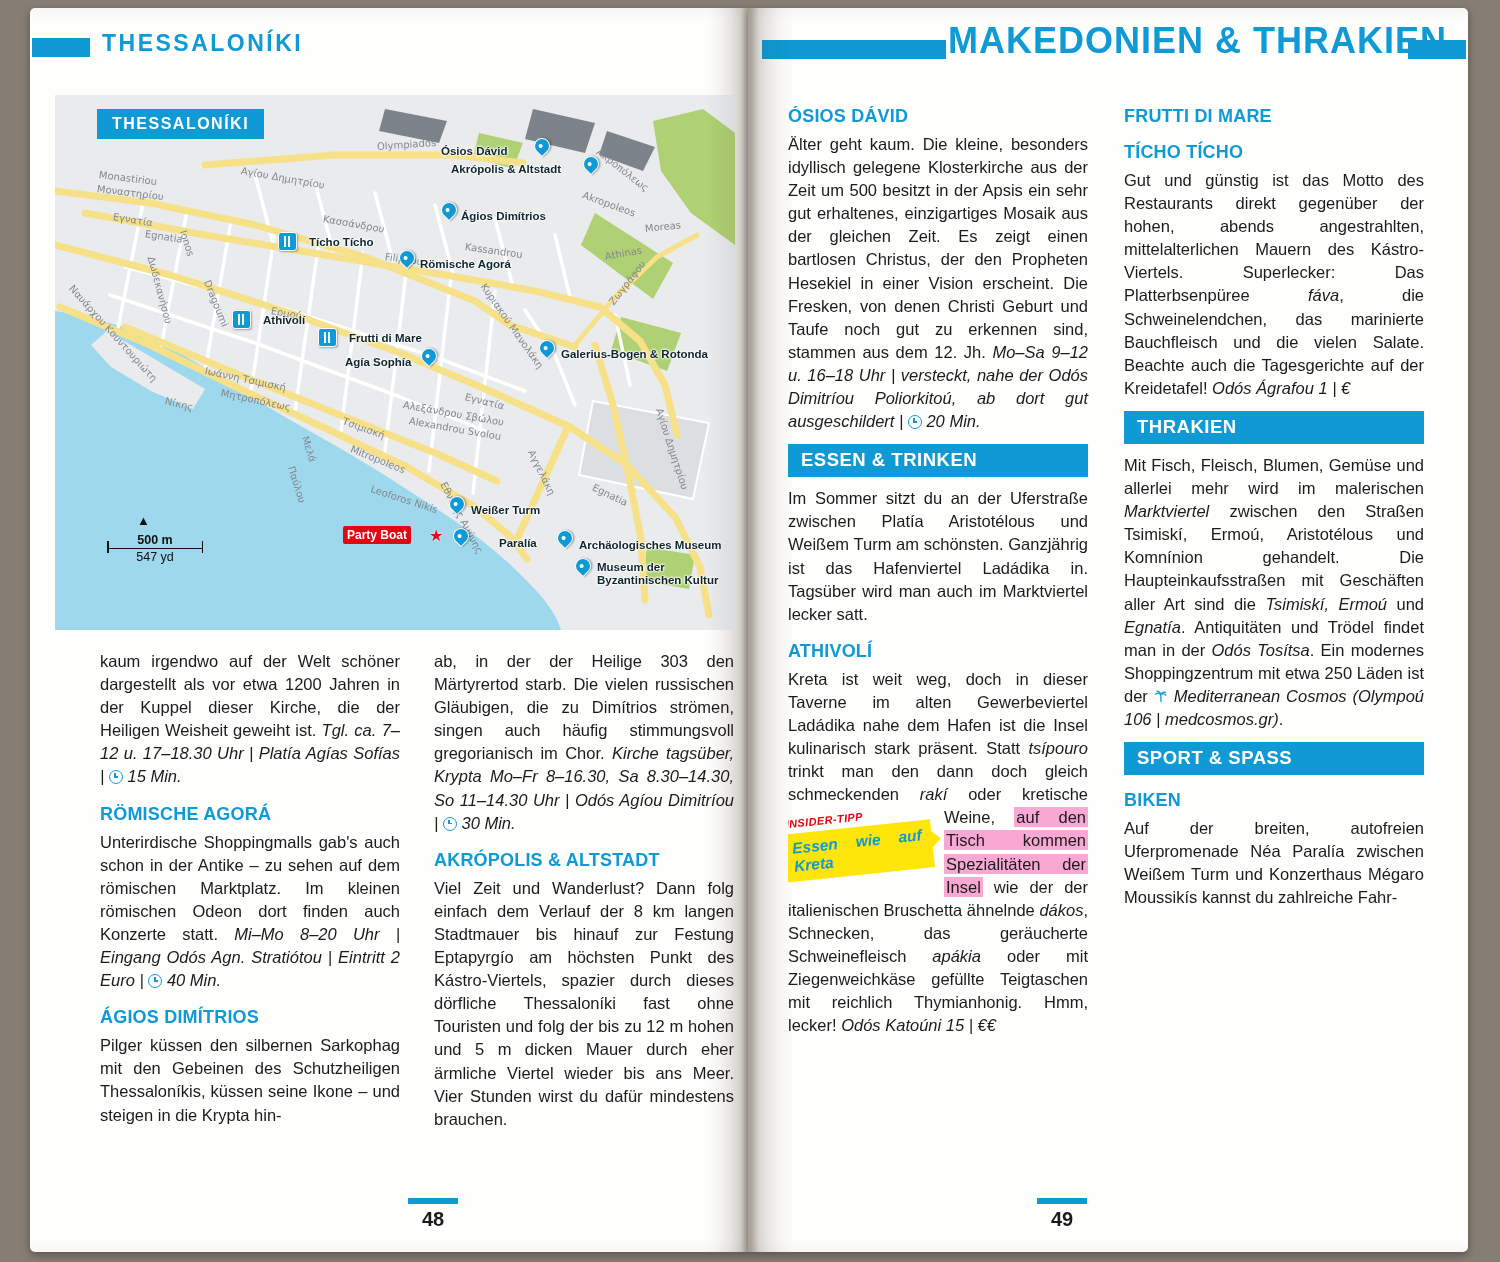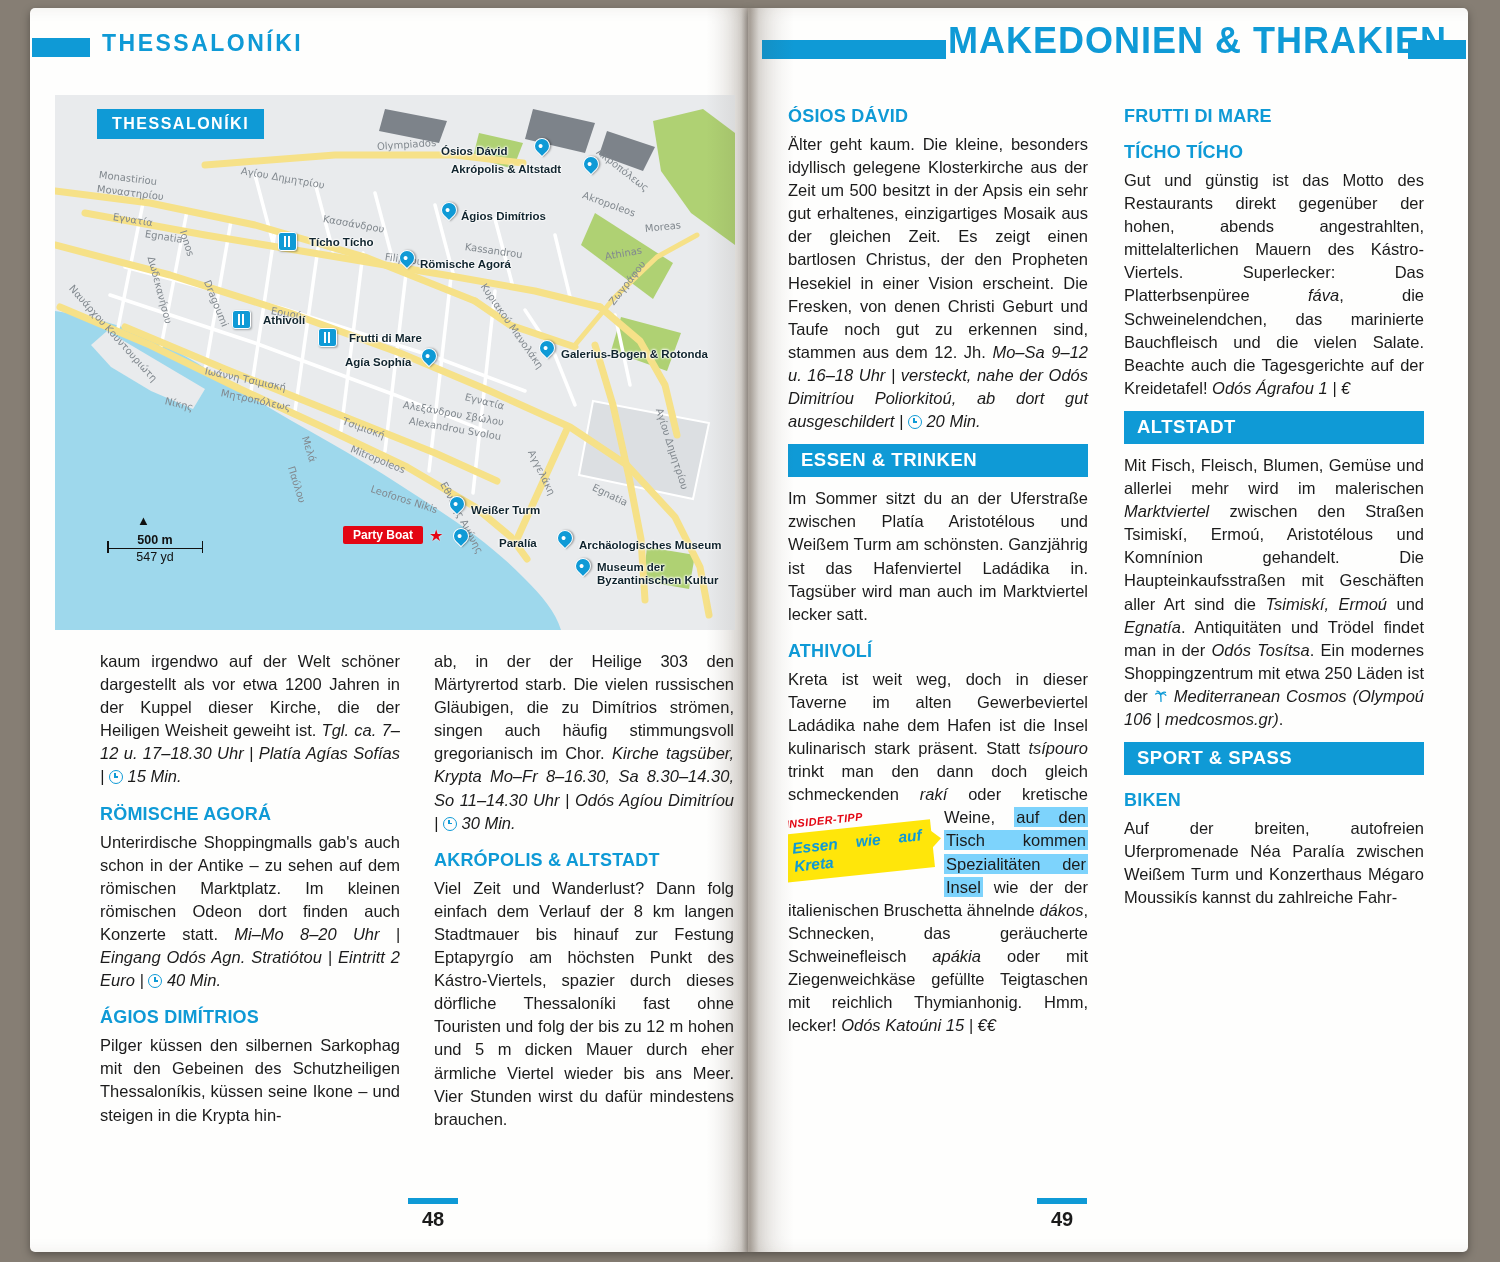--- a/index.html
+++ b/index.html
@@ -26,21 +26,21 @@
   .street{position:absolute;font-family:"DejaVu Sans",sans-serif;font-size:10px;color:#82898f;white-space:nowrap;transform-origin:left center;}
   .poi-label{position:absolute;font-size:11.5px;font-weight:bold;color:#10242e;white-space:nowrap;line-height:1.12;
     text-shadow:0 0 2px #fff,0 0 2px #fff,0 0 3px #fff,0 0 3px #fff;}
   .poi-label.wrap{white-space:normal;}
   .pin{position:absolute;width:14px;height:14px;background:#0f9ad6;border:1.5px solid #fff;border-radius:50% 50% 50% 0;
     transform:rotate(-45deg);box-shadow:1px 1px 2px rgba(0,0,0,.35);}
   .pin i{position:absolute;left:4px;top:4px;width:4px;height:4px;background:#fff;border-radius:50%;}
   .food{position:absolute;width:17px;height:17px;background:#0f9ad6;border:1px solid #fff;border-radius:3px;box-shadow:1px 1px 2px rgba(0,0,0,.3);}
   .food i{position:absolute;top:3px;width:2px;height:11px;background:#fff;}
   .food i.f1{left:5px;} .food i.f2{left:9px;}
-  .party-box{position:absolute;background:#e30613;color:#fff;font-weight:bold;font-size:12px;padding:2px 10px;border-radius:2px;white-space:nowrap;}
+  .party-box{position:absolute;background:#e30613;color:#fff;font-weight:bold;font-size:12px;padding:2px 4px;border-radius:2px;white-space:nowrap;}
   .party-star{position:absolute;color:#e30613;font-size:16px;line-height:1;text-shadow:0 0 2px #fff;}
   .scale{position:absolute;left:52px;top:438px;}
   .north{position:absolute;left:30px;top:-20px;font-size:13px;color:#111;}
   .scale-box{position:relative;width:96px;text-align:center;font-size:12.5px;color:#111;}
   .scale-box::before,.scale-box::after{content:"";position:absolute;top:8px;width:1.5px;height:12px;background:#111;}
   .scale-box::before{left:0;} .scale-box::after{right:0;}
   .sm{font-weight:bold;border-bottom:1.5px solid #111;padding-bottom:1px;}
   .syd{padding-top:1px;}
 
   
@@ -48,21 +48,21 @@
   .cols-left{left:100px;top:650px;width:634px;height:545px;gap:34px;}
   .cols-right{left:788px;top:106px;width:636px;height:1088px;gap:36px;}
   .col{width:300px;}
   .col > :first-child{margin-top:0;}
   p.body{margin:0 0 11px;font-size:16.5px;line-height:1.4;color:#1b1b1b;text-align:justify;
     hyphens:auto;-webkit-hyphens:auto;}
   h3.head{margin:15px 0 6px;font-size:18px;font-weight:bold;color:#0f9ad6;letter-spacing:.2px;}
   .banner{margin:9px 0 10px;background:#0f9ad6;color:#fff;font-weight:bold;font-size:18.5px;letter-spacing:.5px;
     padding:5px 13px 6px;box-sizing:border-box;width:100%;}
   .it{font-style:italic;}
-  .hl{background:#7dd3fc;padding:1px 2px;box-decoration-break:clone;-webkit-box-decoration-break:clone;}
+  .hl{background:#f9a8d4;padding:1px 2px;box-decoration-break:clone;-webkit-box-decoration-break:clone;}
   .ic-clock{display:inline-block;width:12px;height:12px;border:1.6px solid #0f9ad6;border-radius:50%;position:relative;vertical-align:-2px;}
   .ic-clock::before{content:"";position:absolute;left:4.6px;top:2px;width:1.6px;height:4.4px;background:#0f9ad6;}
   .ic-clock::after{content:"";position:absolute;left:5px;top:5px;width:3.6px;height:1.6px;background:#0f9ad6;}
   .ic-palm{display:inline-block;width:14px;height:13px;vertical-align:-1px;}
 
   .tip{float:left;width:150px;margin:4px 12px 6px -6px;transform:rotate(-6deg);}
   .tip-label{display:block;color:#e30613;font-weight:bold;font-style:italic;font-size:11px;letter-spacing:.4px;margin:0 0 2px 6px;}
   .tip-bubble{display:inline-block;position:relative;background:#ffe60a;color:#0f9ad6;font-weight:bold;font-style:italic;
     font-size:15.5px;line-height:1.15;padding:6px 10px;}
   .tip-tail{position:absolute;right:-9px;top:11px;width:0;height:0;border:9px solid transparent;border-left:10px solid #ffe60a;border-right:0;}
@@ -263,21 +263,21 @@
         <p class="body"><span>Älter geht kaum. Die kleine, besonders idyllisch gelegene Klosterkirche aus der Zeit um 500 besitzt in der Apsis ein sehr gut erhaltenes, einzigartiges Mosaik aus der gleichen Zeit. Es zeigt einen bartlosen Christus, der den Propheten Hesekiel in einer Vision erscheint. Die Fresken, von denen Christi Geburt und Taufe noch gut zu erkennen sind, stammen aus dem 12. Jh. </span><span class="it ">Mo–Sa 9–12 u. 16–18 Uhr | versteckt, nahe der Odós Dimitríou Poliorkitoú, ab dort gut ausgeschildert | </span><span class="ic-clock"></span><span class="it "> 20 Min.</span></p>
         <div class="banner">ESSEN &amp; TRINKEN</div>
         <p class="body"><span>Im Sommer sitzt du an der Uferstraße zwischen Platía Aristotélous und Weißem Turm am schönsten. Ganzjährig ist das Hafenviertel Ladádika in. Tagsüber wird man auch im Marktviertel lecker satt.</span></p>
         <h3 class="head">ATHIVOLÍ</h3>
         <p class="body"><span>Kreta ist weit weg, doch in dieser Taverne im alten Gewerbeviertel Ladádika nahe dem Hafen ist die Insel kulinarisch stark präsent. Statt </span><span class="it ">tsípouro</span><span> trinkt man den dann doch gleich schmeckenden </span><span class="it ">rakí</span><span> oder kretische Weine, </span><span class="tip"><span class="tip-label">INSIDER-TIPP</span><span class="tip-bubble">Essen wie auf Kreta<span class="tip-tail"></span></span></span><span class="hl">auf den Tisch kommen Spezialitäten der Insel</span><span> wie der der italienischen Bruschetta ähnelnde </span><span class="it ">dákos</span><span>, Schnecken, das geräucherte Schweinefleisch </span><span class="it ">apákia</span><span> oder mit Ziegenweichkäse gefüllte Teigtaschen mit reichlich Thymianhonig. Hmm, lecker! </span><span class="it ">Odós Katoúni 15 | €€</span></p>
       </div>
     <div class="col" id="col-r2">
         <h3 class="head">FRUTTI DI MARE</h3>
         <h3 class="head">TÍCHO TÍCHO</h3>
         <p class="body"><span>Gut und günstig ist das Motto des Restaurants direkt gegenüber der hohen, abends angestrahlten, mittelalterlichen Mauern des Kástro-Viertels. Superlecker: Das Platterbsenpüree </span><span class="it ">fáva</span><span>, die Schweinelendchen, das marinierte Bauchfleisch und die vielen Salate. Beachte auch die Tagesgerichte auf der Kreidetafel! </span><span class="it ">Odós Ágrafou 1 | €</span></p>
-        <div class="banner">ALTSTADT</div>
+        <div class="banner">THRAKIEN</div>
         <p class="body"><span>Mit Fisch, Fleisch, Blumen, Gemüse und allerlei mehr wird im malerischen </span><span class="it ">Marktviertel</span><span> zwischen den Straßen Tsimiskí, Ermoú, Aristotélous und Komnínion gehandelt. Die Haupteinkaufsstraßen mit Geschäften aller Art sind die </span><span class="it ">Tsimiskí, Ermoú</span><span> und </span><span class="it ">Egnatía</span><span>. Antiquitäten und Trödel findet man in der </span><span class="it ">Odós Tosítsa</span><span>. Ein modernes Shoppingzentrum mit etwa 250 Läden ist der </span><span class="ic-palm"><svg viewBox="0 0 16 16" width="14" height="13">
               <g stroke="#0f9ad6" stroke-width="1.6" fill="none" stroke-linecap="round">
                 <path d="M8 14 C8 10 8 8 7.5 5.5"></path>
                 <path d="M7.5 5.5 C5 3.5 3 3.5 1.5 5"></path>
                 <path d="M7.5 5.5 C6.5 2.5 5 1.5 3 1.5"></path>
                 <path d="M7.5 5.5 C9.5 2.5 11.5 2 13.5 3"></path>
                 <path d="M7.5 5.5 C10 4 12.5 4.5 14 6.5"></path>
               </g>
             </svg></span><span> </span><span class="it ">Mediterranean Cosmos (Olympoú 106 | medcosmos.gr)</span><span>.</span></p>
         <div class="banner">SPORT &amp; SPASS</div>

